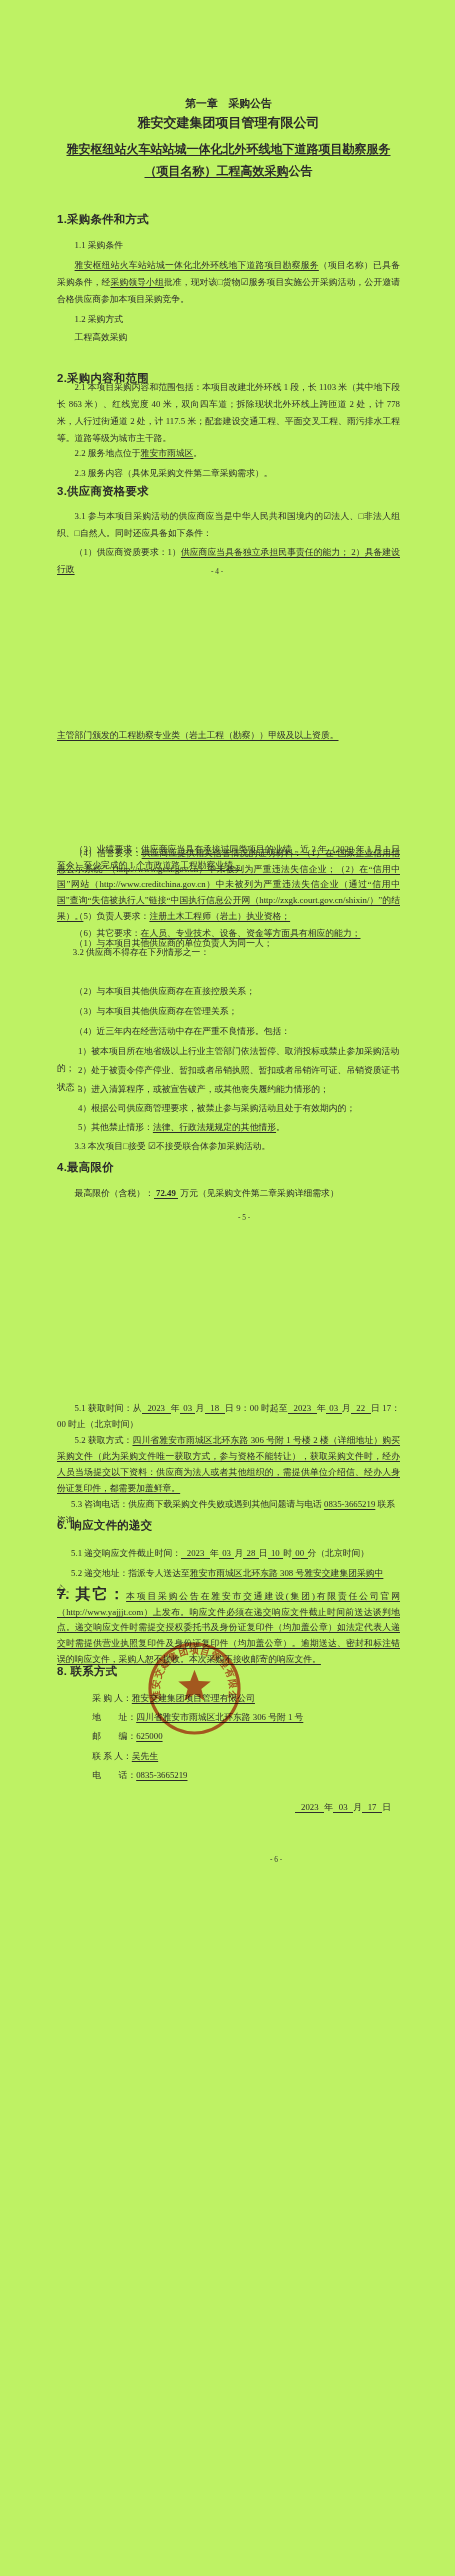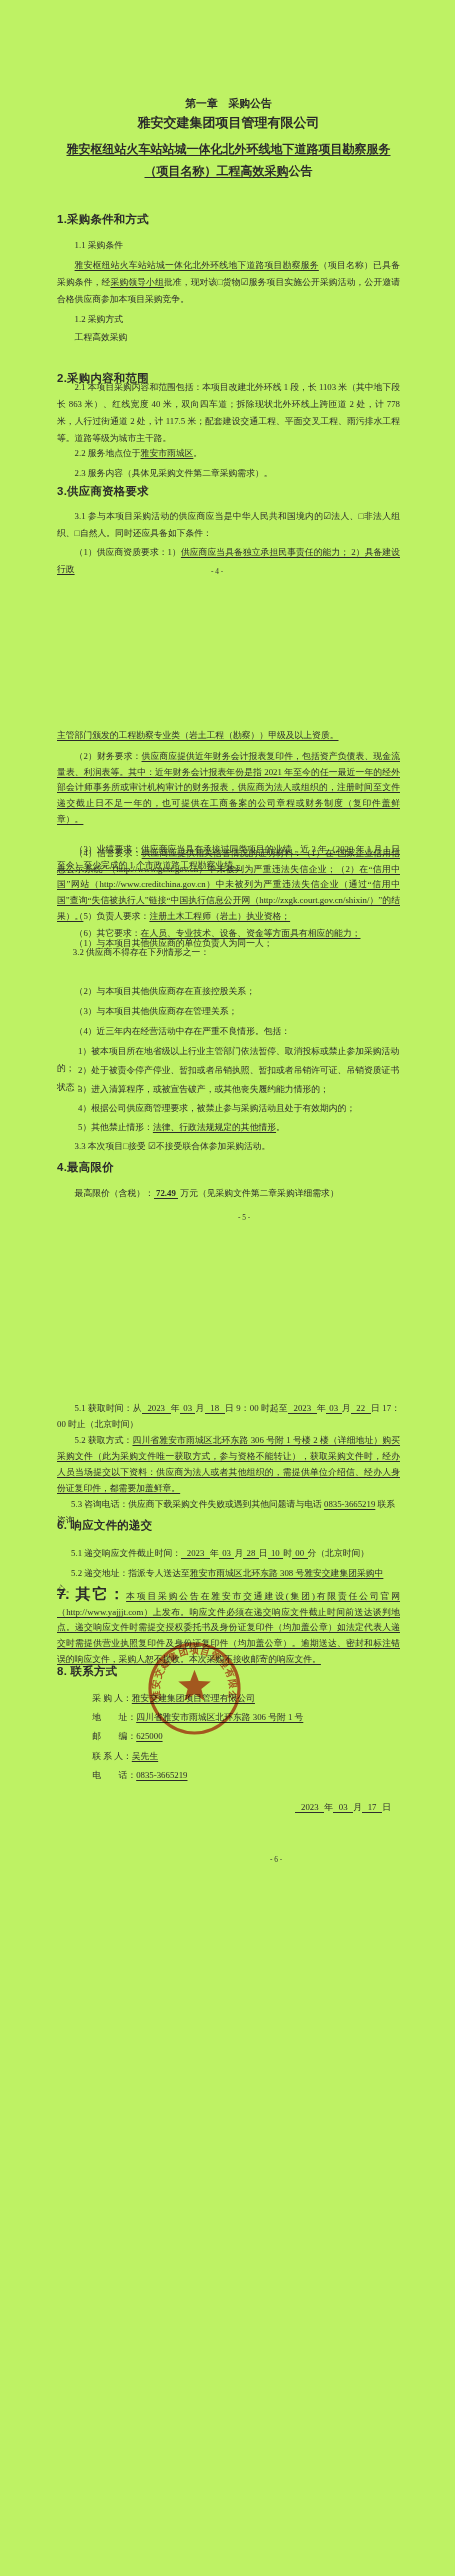--- a/index.html
+++ b/index.html
@@ -61,23 +61,20 @@
   <div class="blk h1 sans single" style="top:483px">3.供应商资格要求</div>
   <div class="blk ind" style="top:508px">
     <span>3.1 参与本项目采购活动的供应商应当是中华人民共和国境内的</span><span>☑</span><span>法人、</span><span>□</span><span>非法人组织、</span><span>□</span><span>自然人。同时还应具备如下条件：</span>
   </div>
   <div class="blk ind" style="top:544px">
     <span>（1）供应商资质要求：1）</span><span class="u">供应商应当具备独立承担民事责任的能力； 2）具备建设行政</span>
   </div>
   <div class="footer" style="top:567px;left:211px">- 4 -</div>
 
   <div class="blk u lh27" style="top:728px">主管部门颁发的工程勘察专业类（岩土工程（勘察））甲级及以上资质。</div>
-  <div class="blk ind lh27" style="top:749px">
-    <span>（2）财务要求：</span><span class="u">供应商应提供近年财务会计报表复印件，包括资产负债表、现金流量表、利润表等。其中：近年财务会计报表年份是指 2021 年至今的任一最近一年的经外部会计师事务所或审计机构审计的财务报表，供应商为法人或组织的，注册时间至文件递交截止日不足一年的，也可提供在工商备案的公司章程或财务制度（复印件盖鲜章）。</span>
-  </div>
   <div class="blk ind lh27" style="top:842px">
     <span>（3）业绩要求：</span><span class="u">供应商应当具有承接过同类项目的业绩，近 3 年（2020 年 1 月 1 日至今）至少完成的 1 个市政道路工程勘察业绩。</span>
   </div>
   <div class="blk ind lh27" style="top:846px">
     <span>（4）信誉要求：</span><span class="u">供应商应提供相关信誉情况的证明材料：（1）在“国家企业信用信息公示系统”（http://www.gsxt.gov.cn）中未被列为严重违法失信企业；（2）在“信用中国”网站（http://www.creditchina.gov.cn）中未被列为严重违法失信企业（通过“信用中国”查询“失信被执行人”链接“中国执行信息公开网（http://zxgk.court.gov.cn/shixin/）”的结果）。</span>
   </div>
   <div class="blk single lh27" style="top:909px;text-indent:2em">
     <span>（5）负责人要求：</span><span class="u">注册土木工程师（岩土）执业资格；</span>
   </div>
   <div class="blk single lh27" style="top:926px;text-indent:2em">

